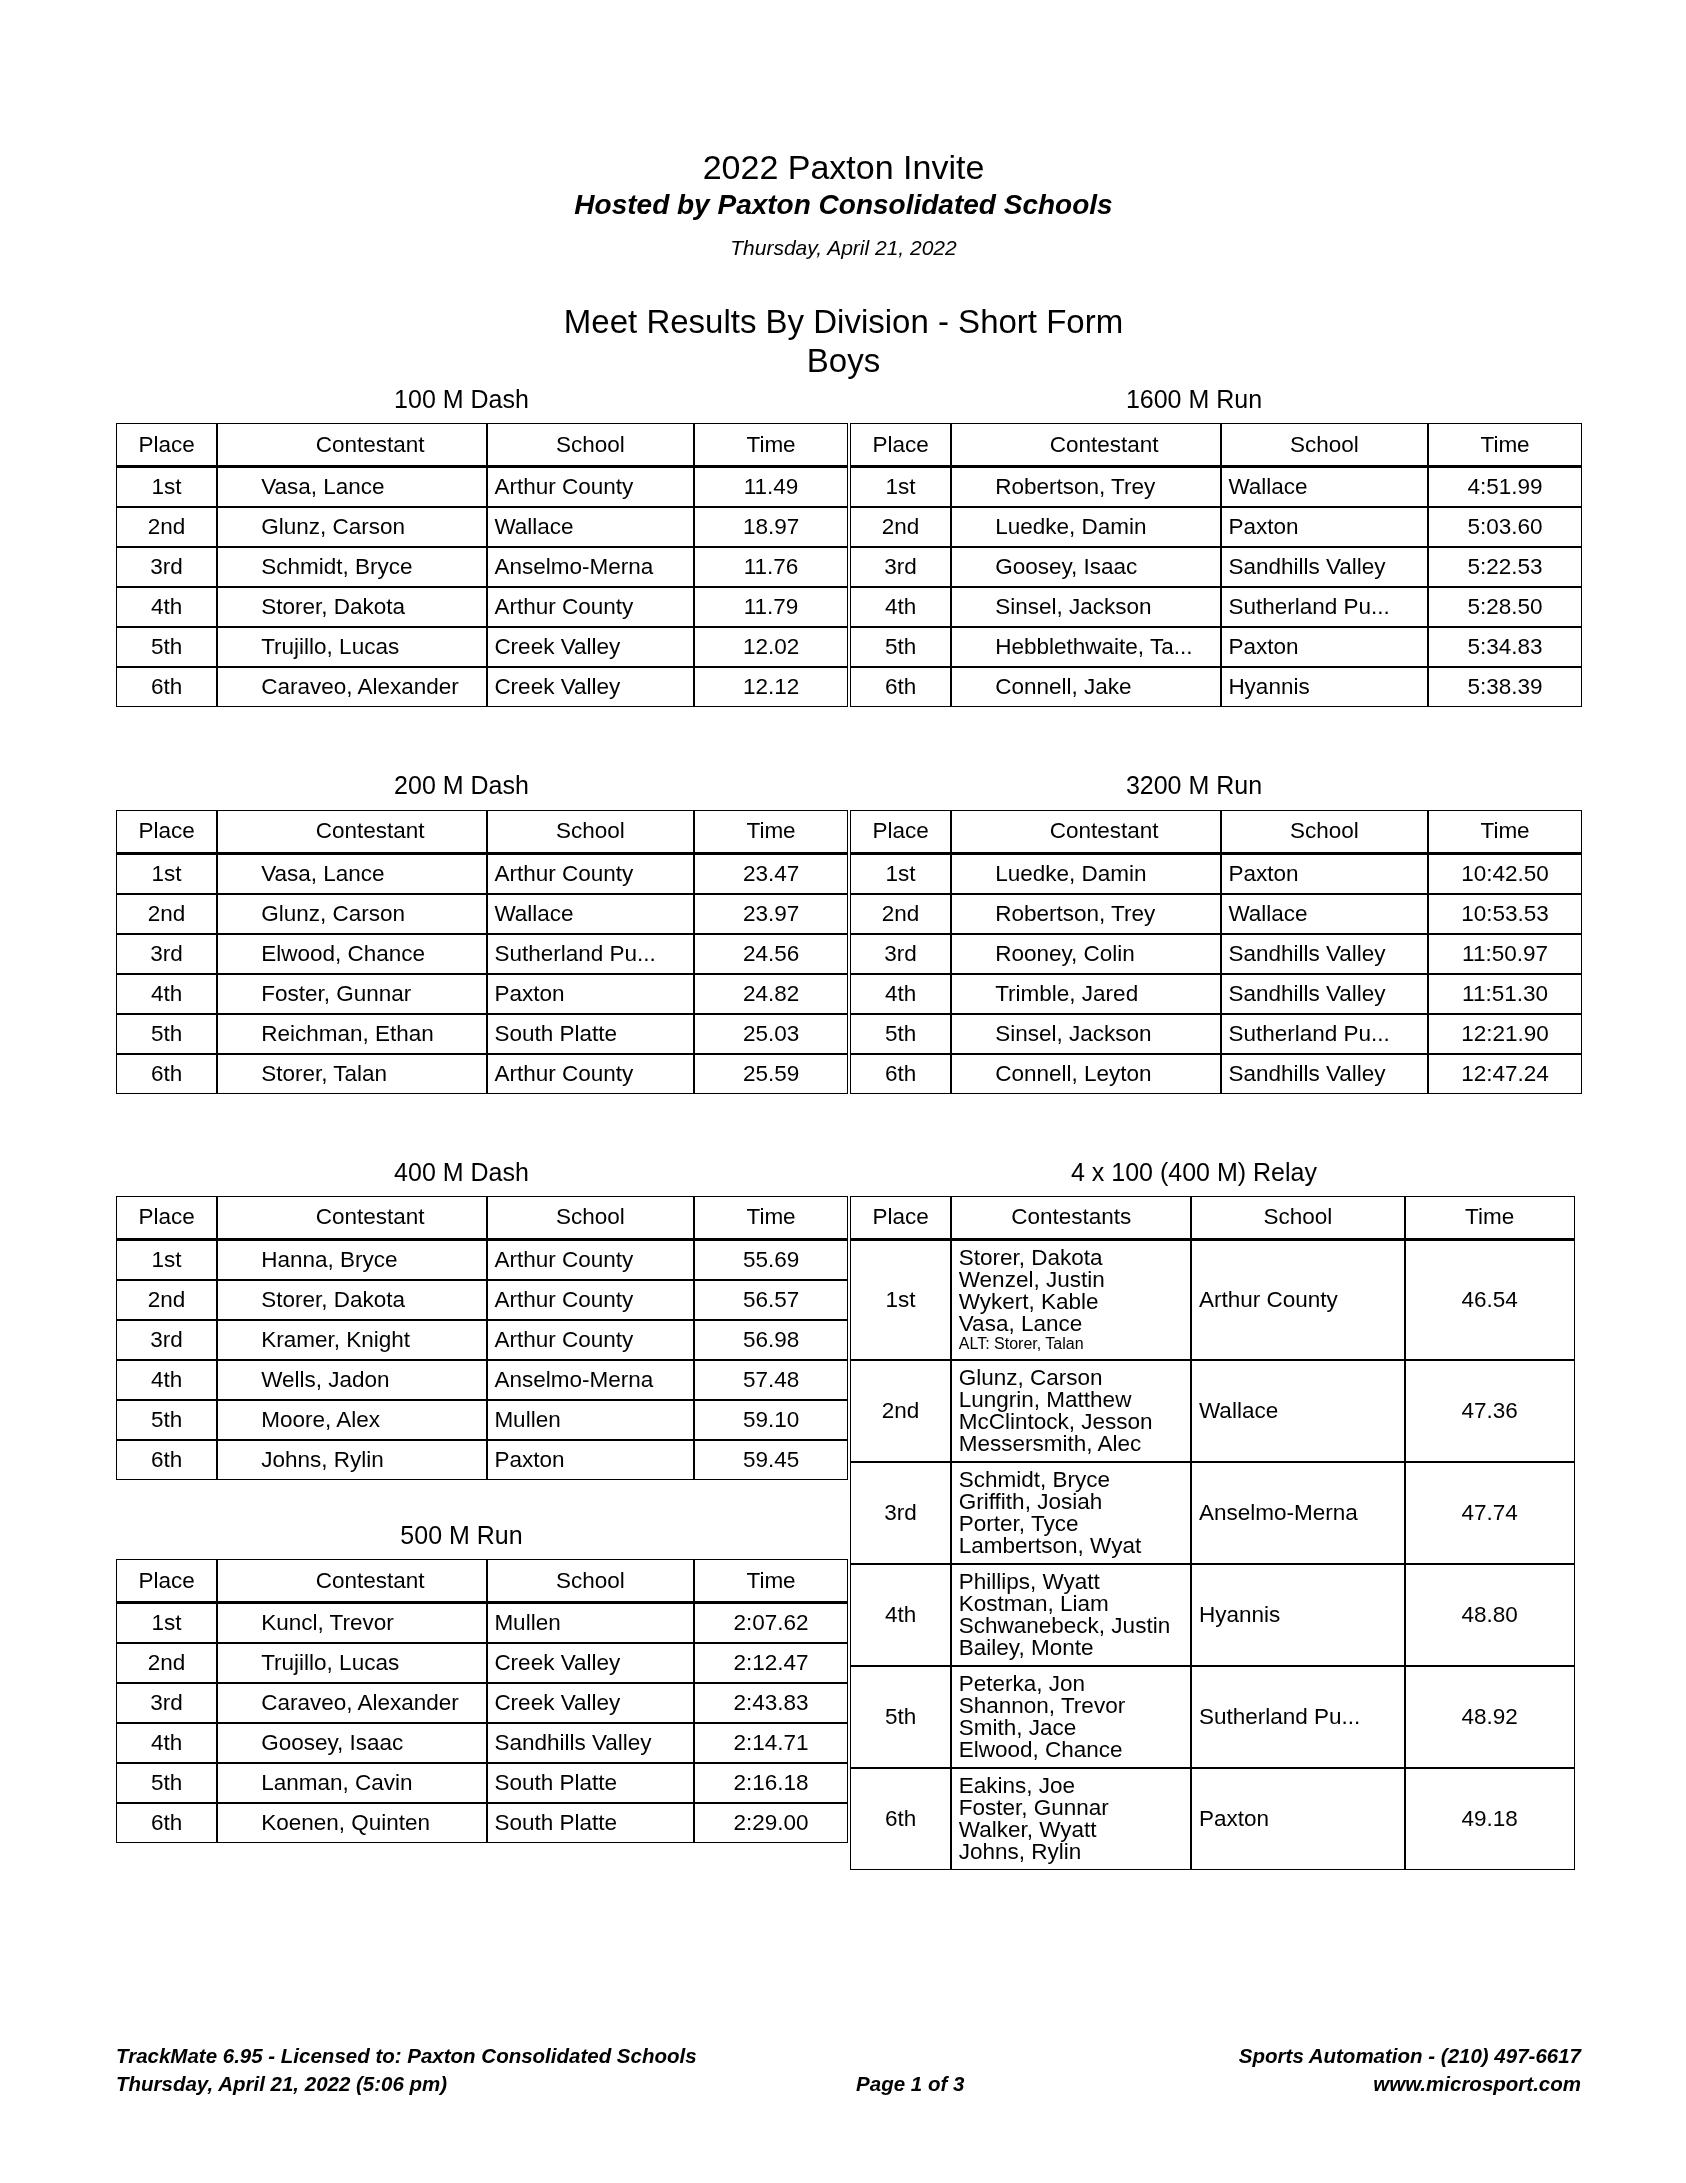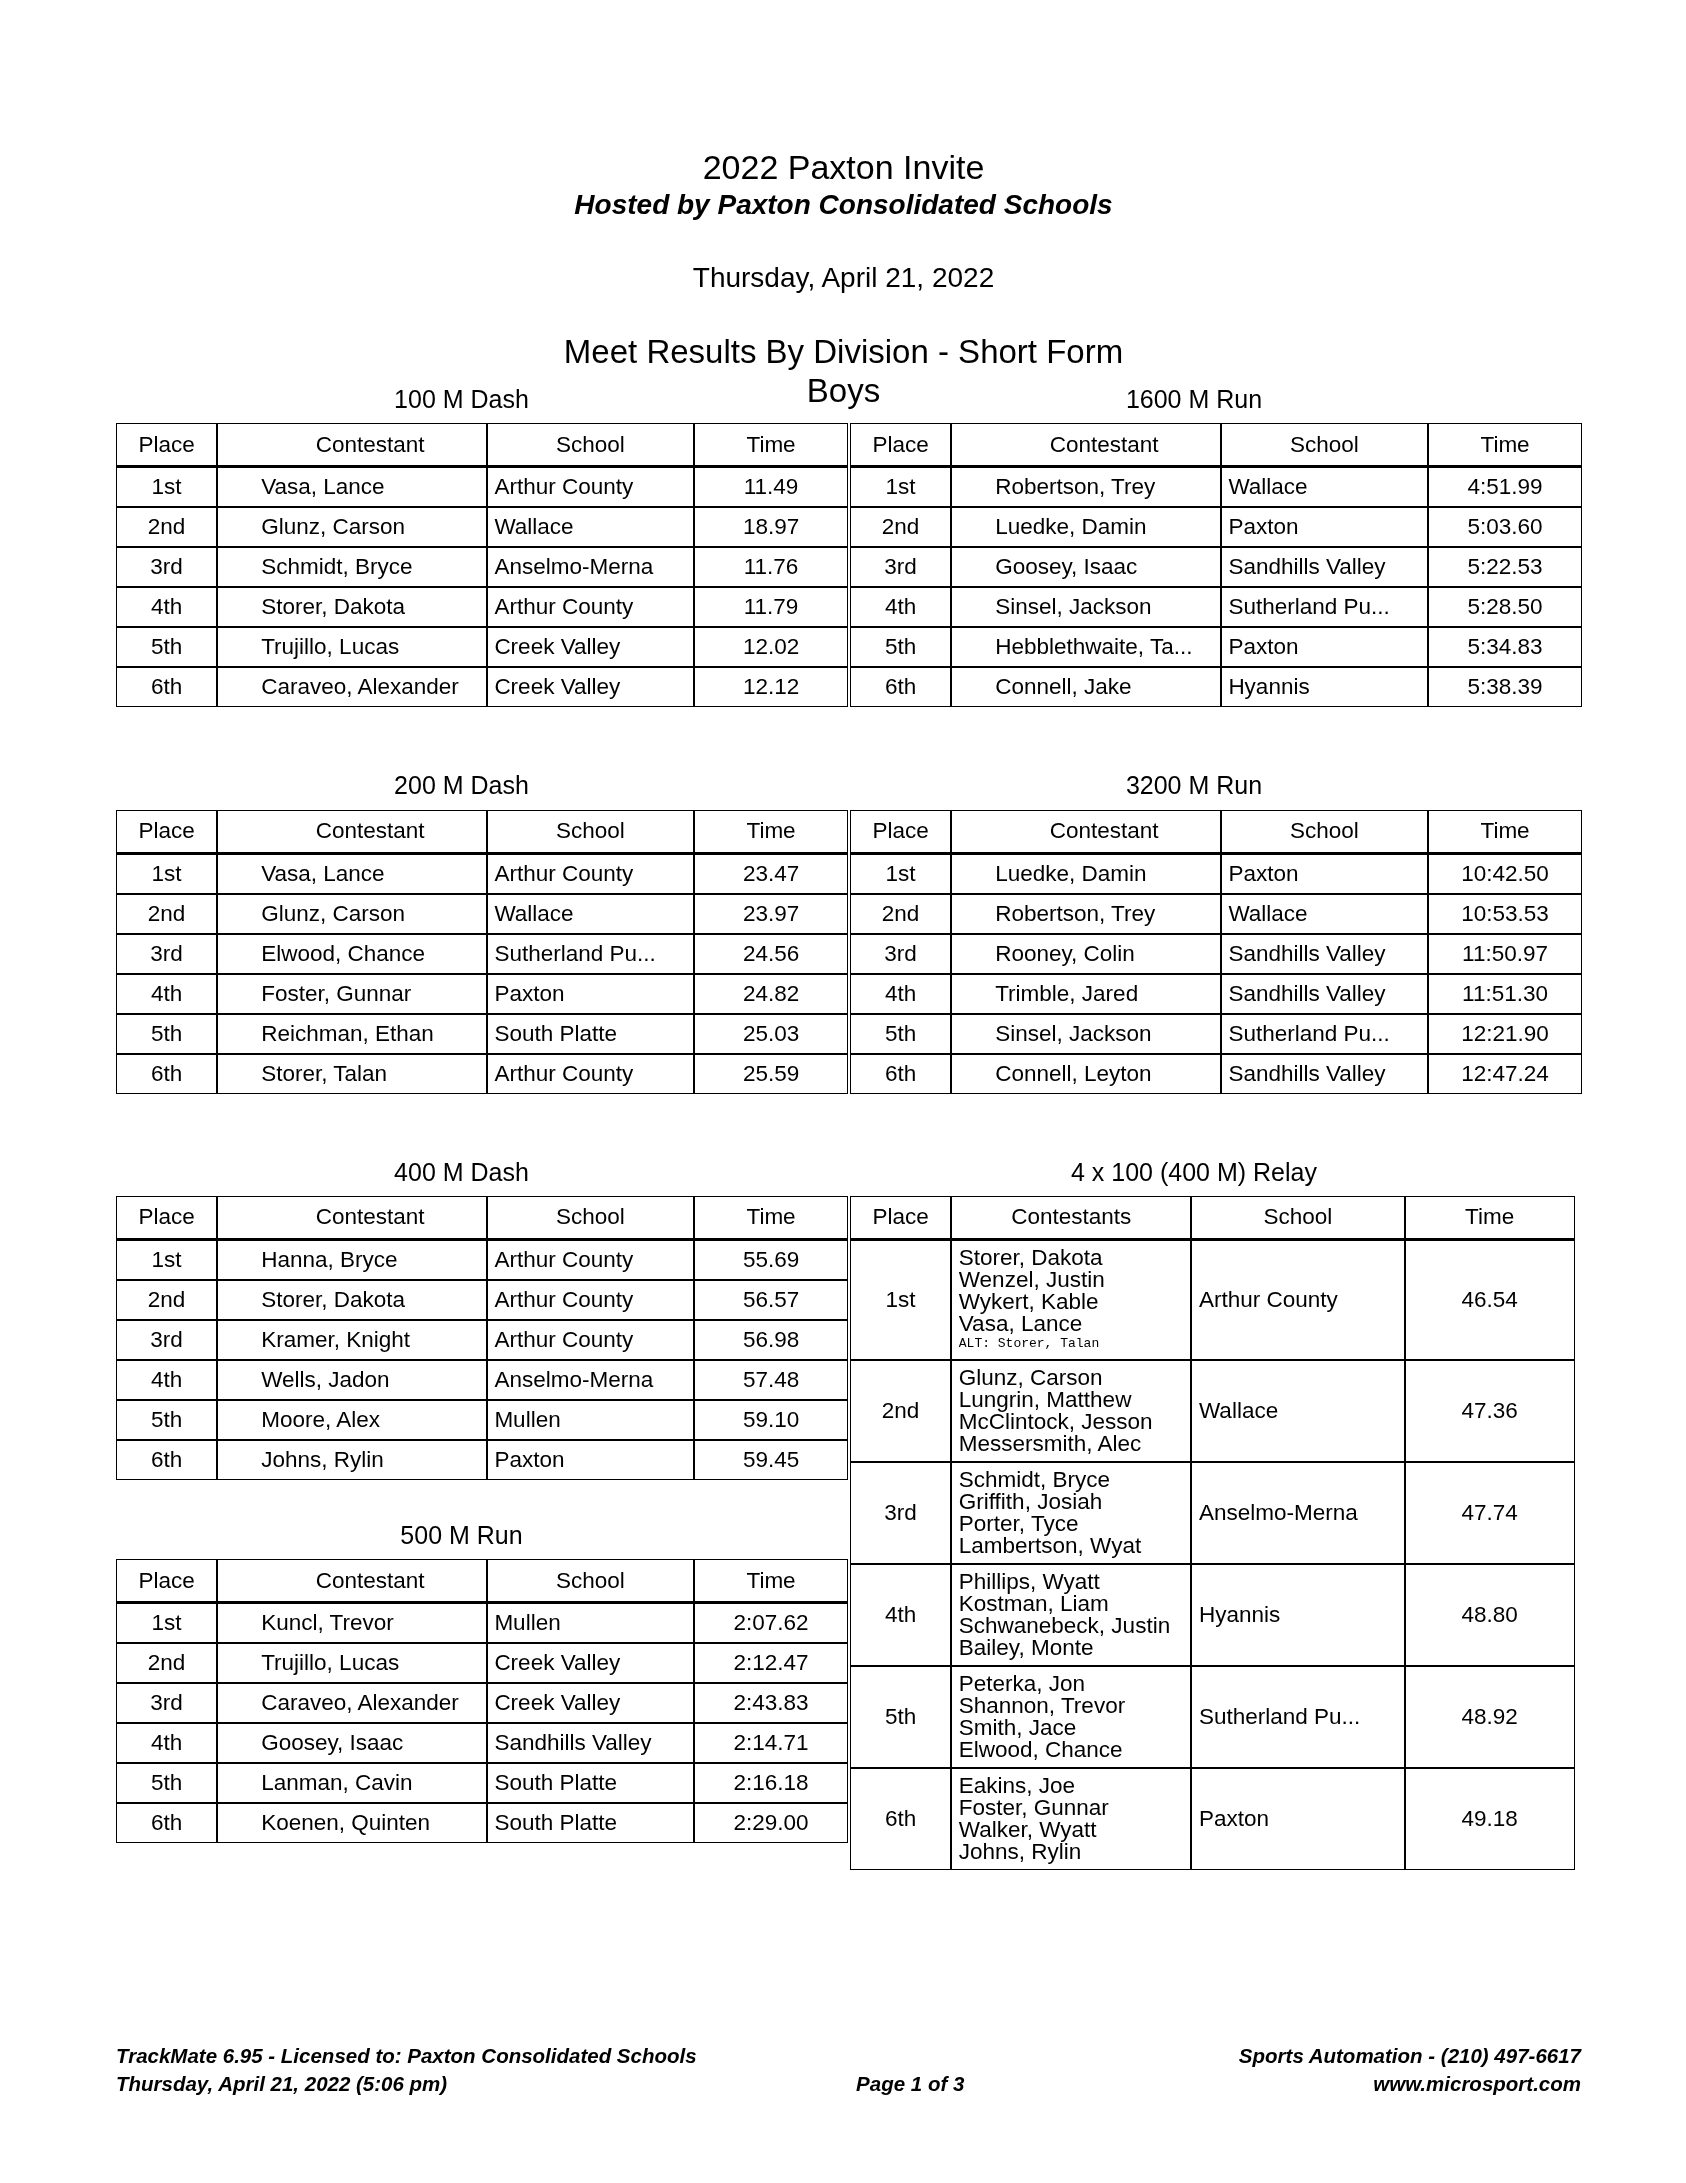--- a/index.html
+++ b/index.html
@@ -32,23 +32,24 @@
     line-height: 41px;
     font-weight: normal;
   }
   .meet-host {
     font-size: 28px;
     line-height: 34px;
     font-style: italic;
     font-weight: bold;
   }
   .meet-date {
-    font-size: 28px;
+    font-size: 21px;
     line-height: 34px;
-    margin-top: 39px;
+    margin-top: 9px;
+    font-style: italic;
   }
   .report-title {
     font-size: 33px;
     line-height: 40px;
     margin-top: 37px;
   }
   .report-division {
     font-size: 33px;
     line-height: 38px;
   }
@@ -119,24 +120,23 @@
   .std .c-time   { width: 139px; }
 
   td.members {
     text-align: left;
     line-height: 22px;
     font-size: 20.5px;
     padding-top: 9.3px;
     padding-bottom: 9.3px;
   }
   td.members .alt {
-    font-size: 13px;
+    font-size: 16px;
     line-height: 18.5px;
     display: block;
-    font-family: Liberation Mono, monospace;
   }
   td.relay-mid { text-align: left; }
 
   .spacer-s { height: 40px; }
   .spacer-m { height: 63px; }
 
   
   .footer {
     position: absolute;
     left: 116px;

